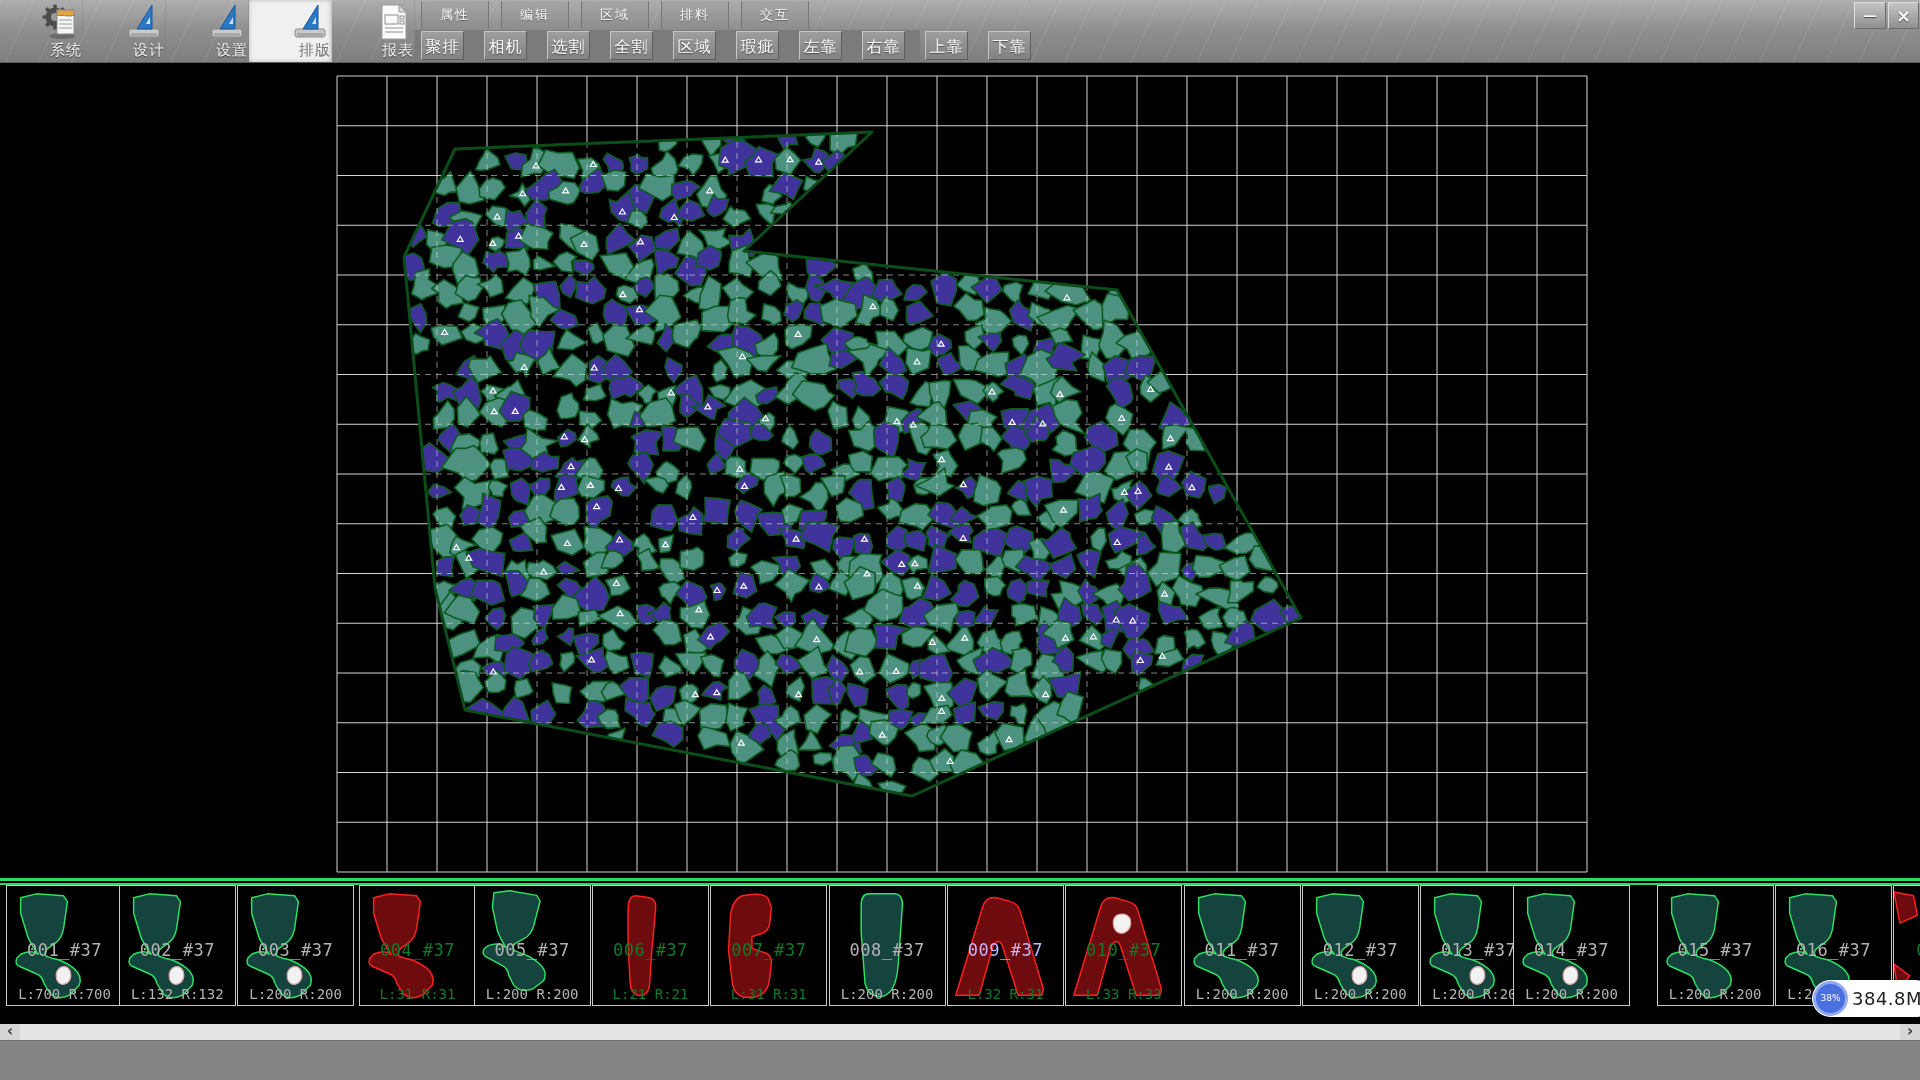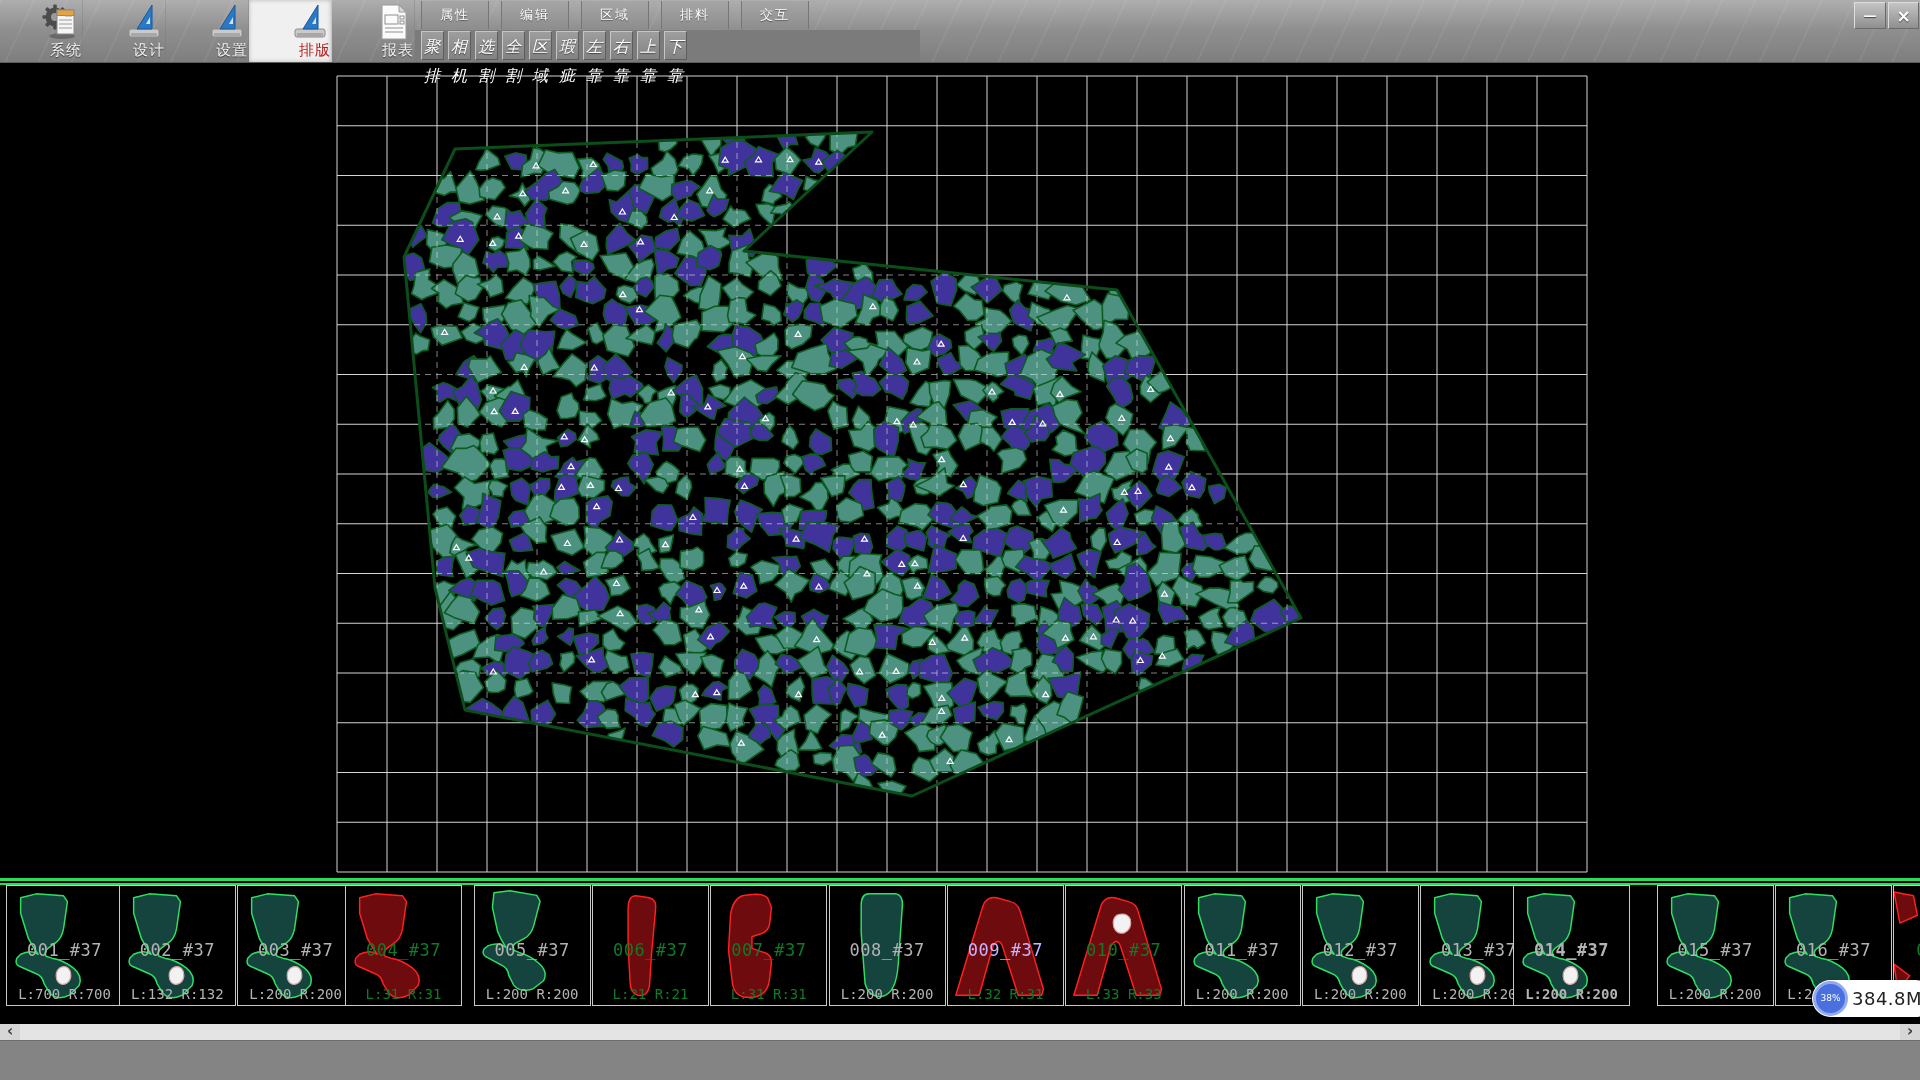--- a/index.html
+++ b/index.html
@@ -22,39 +22,39 @@
   .icon-btn{
     width:82px;height:62px;position:relative;text-align:right;cursor:pointer;
     border-right:1px solid rgba(120,120,120,.35);
   }
   .icon-btn.active{background:#f0f0f0;box-shadow:inset 0 0 4px rgba(0,0,0,.25);}
   .icon-btn svg{margin-top:2px;}
   .icon-btn .lbl{
     position:absolute;left:0;right:0;bottom:2px;font-size:15px;color:#f2f2f2;
     text-shadow:0 1px 1px rgba(0,0,0,.55);letter-spacing:1px;
   }
-  .icon-btn.active .lbl{color:#b91c1c;text-shadow:none;}
+  .icon-btn.active .lbl{color:#737373;text-shadow:none;}
   .menubar{position:absolute;left:421px;top:1px;height:29px;display:flex;}
   .menu-tab{
     width:66px;height:28px;margin-right:12px;line-height:28px;text-align:center;
     color:#fff;font-size:13px;letter-spacing:2px;cursor:pointer;
     background:linear-gradient(#a6a6a6,#8d8d8d);
     border-left:1px solid #767676;border-right:1px solid #767676;
     text-shadow:0 1px 1px rgba(0,0,0,.45);
   }
   .actionstrip{
     position:absolute;left:415px;top:30px;width:505px;height:32px;background:#7b7b7b;
   }
   .actionbar{position:absolute;left:421px;top:31px;height:30px;display:flex;}
   .action-btn{
-    width:23px;height:29px;margin-right:4px;line-height:29px;text-align:center;
+    width:43px;height:29px;margin-right:20px;line-height:29px;text-align:center;
     color:#fff;font-size:16px;letter-spacing:1px;cursor:pointer;
     background:linear-gradient(#9e9e9e,#828282);
     border:1px solid;border-color:#c6c6c6 #5d5d5d #5d5d5d #c6c6c6;
-    text-shadow:0 1px 1px rgba(0,0,0,.5);box-sizing:border-box;font-style:italic;
+    text-shadow:0 1px 1px rgba(0,0,0,.5);box-sizing:border-box;
   }
   .winbtn{
     position:absolute;top:2px;height:27px;line-height:26px;text-align:center;cursor:pointer;
     background:linear-gradient(#c4c4c4,#8f8f8f);
     border:1px solid;border-color:#dedede #6a6a6a #6a6a6a #dedede;
     color:#fff;font-weight:bold;box-sizing:border-box;
     text-shadow:0 1px 1px rgba(0,0,0,.6);
   }
   .winbtn.min{left:1854px;width:32px;font-size:13px;}
   .winbtn.close{left:1888px;width:31px;font-size:17px;}
@@ -949,21 +949,21 @@
       <div class="tile" style="left: 237.1px; width: 117px;">
         <svg width="115" height="119" viewBox="0 0 118 122">
           <g>
             <path d="M14,12 L30,8 L58,10 L62,16 L58,44 Q56,54 50,58 L42,64 Q38,67 40,72 L46,74 Q58,76 68,84 Q78,92 74,102 L64,112 Q52,118 44,110 L38,100 Q36,92 30,90 L12,82 Q8,80 10,74 L14,70 Q22,66 28,68 L32,70 Q26,62 22,54 L14,28 Z" fill="#15443f" stroke="#2fe060" stroke-width="1.5" stroke-linejoin="round"></path>
             <path d="M54,84 Q62,80 65,88 Q67,96 61,100 Q54,103 51,96 Q49,88 54,84 Z" fill="#f2f2f2" stroke="#d9a6a6" stroke-width="1.2"></path>
           </g>
         </svg>
         <div class="tname" style="color: rgb(179, 179, 179);">003_#37</div>
         <div class="tlr" style="color: rgb(179, 179, 179);">L:200 R:200</div>
       </div>
-      <div class="tile" style="left: 345px; width: 117px;">
+      <div class="tile" style="left: 359px; width: 117px;">
         <svg width="115" height="119" viewBox="0 0 118 122">
           <g>
             <path d="M14,12 L30,8 L58,10 L62,16 L58,44 Q56,54 50,58 L42,64 Q38,67 40,72 L46,74 Q58,76 68,84 Q78,92 74,102 L64,112 Q52,118 44,110 L38,100 Q36,92 30,90 L12,82 Q8,80 10,74 L14,70 Q22,66 28,68 L32,70 Q26,62 22,54 L14,28 Z" fill="#6e0b0e" stroke="#ff2020" stroke-width="1.5" stroke-linejoin="round"></path>
           </g>
         </svg>
         <div class="tname" style="color: rgb(15, 122, 40);">004_#37</div>
         <div class="tlr" style="color: rgb(15, 122, 40);">L:31 R:31</div>
       </div>
       <div class="tile" style="left: 473.7px; width: 117px;">
         <svg width="115" height="119" viewBox="0 0 118 122">
@@ -1042,21 +1042,21 @@
       <div class="tile" style="left: 1420.1px; width: 117px;">
         <svg width="115" height="119" viewBox="0 0 118 122">
           <g>
             <path d="M14,12 L30,8 L58,10 L62,16 L58,44 Q56,54 50,58 L42,64 Q38,67 40,72 L46,74 Q58,76 68,84 Q78,92 74,102 L64,112 Q52,118 44,110 L38,100 Q36,92 30,90 L12,82 Q8,80 10,74 L14,70 Q22,66 28,68 L32,70 Q26,62 22,54 L14,28 Z" fill="#15443f" stroke="#2fe060" stroke-width="1.5" stroke-linejoin="round"></path>
             <path d="M54,84 Q62,80 65,88 Q67,96 61,100 Q54,103 51,96 Q49,88 54,84 Z" fill="#f2f2f2" stroke="#d9a6a6" stroke-width="1.2"></path>
           </g>
         </svg>
         <div class="tname" style="color: rgb(179, 179, 179);">013_#37</div>
         <div class="tlr" style="color: rgb(179, 179, 179);">L:200 R:200</div>
       </div>
-      <div class="tile" style="left: 1513px; width: 117px; font-weight: bold;">
+      <div class="tile" style="left: 1513px; width: 117px;">
         <svg width="115" height="119" viewBox="0 0 118 122">
           <g>
             <path d="M14,12 L30,8 L58,10 L62,16 L58,44 Q56,54 50,58 L42,64 Q38,67 40,72 L46,74 Q58,76 68,84 Q78,92 74,102 L64,112 Q52,118 44,110 L38,100 Q36,92 30,90 L12,82 Q8,80 10,74 L14,70 Q22,66 28,68 L32,70 Q26,62 22,54 L14,28 Z" fill="#15443f" stroke="#2fe060" stroke-width="1.5" stroke-linejoin="round"></path>
             <path d="M54,84 Q62,80 65,88 Q67,96 61,100 Q54,103 51,96 Q49,88 54,84 Z" fill="#f2f2f2" stroke="#d9a6a6" stroke-width="1.2"></path>
           </g>
         </svg>
         <div class="tname" style="color: rgb(179, 179, 179);">014_#37</div>
         <div class="tlr" style="color: rgb(179, 179, 179);">L:200 R:200</div>
       </div>
       <div class="tile" style="left: 1656.7px; width: 117px;">

